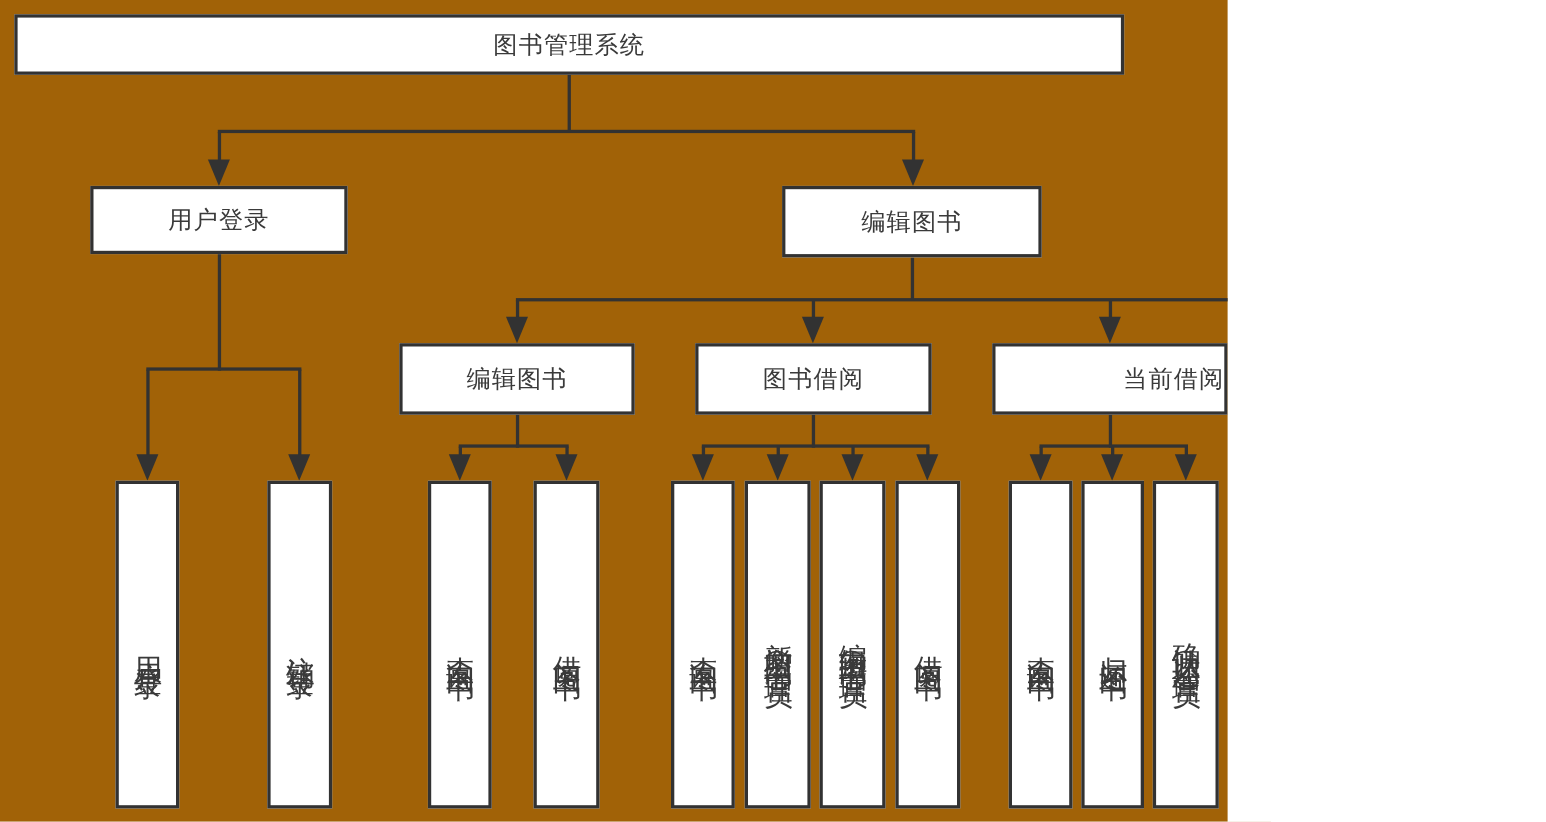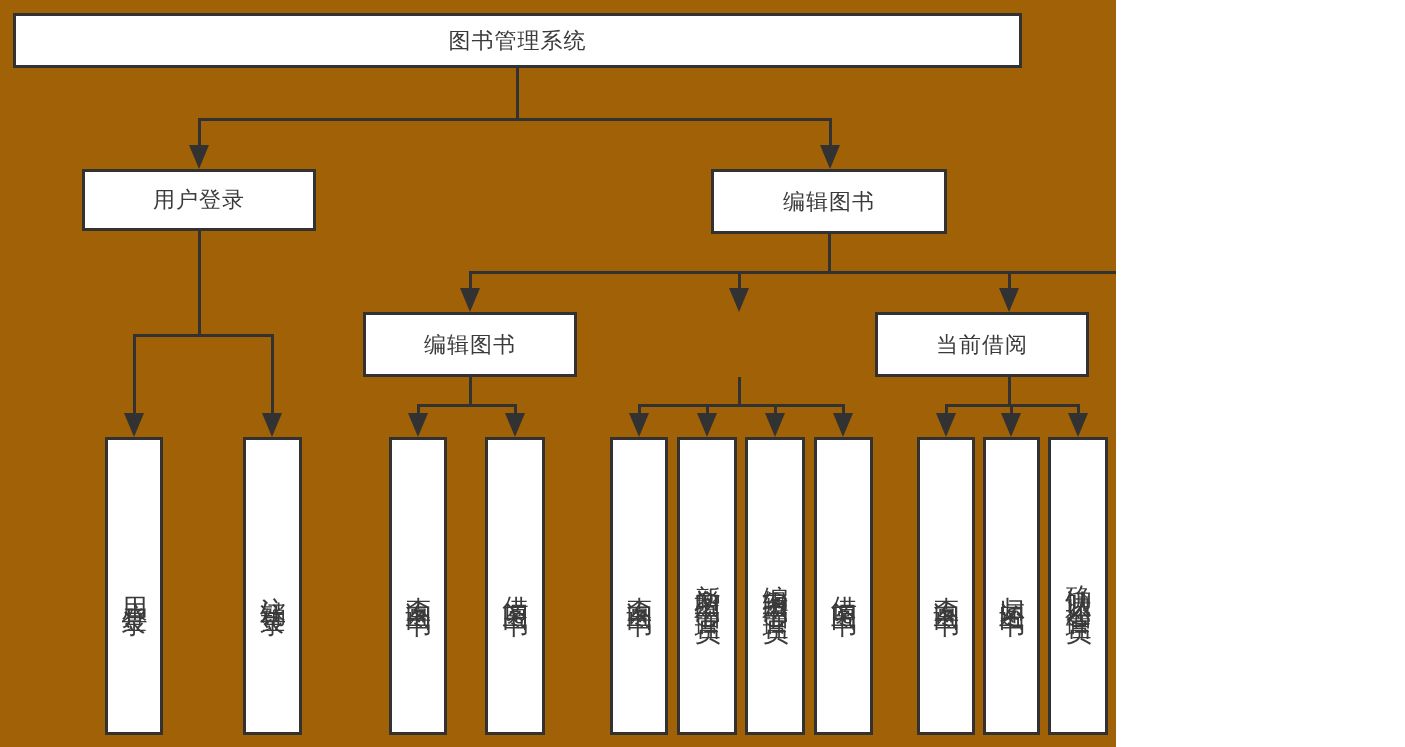--- a/index.html
+++ b/index.html
@@ -126,21 +126,24 @@
   <div class="node node-h" style="left:82px;top:169px;width:234px;height:62px;">
     <span>用户登录</span>
   </div>
   <div class="node node-h" style="left:711px;top:169px;width:236px;height:65px;">
     <span>编辑图书</span>
   </div>
 
   <div class="node node-h" style="left:363px;top:312px;width:214px;height:65px;">
     <span>编辑图书</span>
   </div>
-  <div class="node node-h" style="left:875px;top:312px;width:214px;height:65px;">
+  <div class="node node-h" style="left:632px;top:312px;width:215px;height:65px;">
+    <span>图书借阅</span>
+  </div>
+  <div class="node node-h" style="left:902px;top:312px;width:214px;height:65px;justify-content:flex-end;">
     <span>当前借阅</span>
   </div>
 
   <div class="node node-v" style="left:105px;top:437px;width:58px;height:298px;">
     <span>用户登录</span>
   </div>
   <div class="node node-v" style="left:243px;top:437px;width:59px;height:298px;">
     <span>注销登录</span>
   </div>
 

